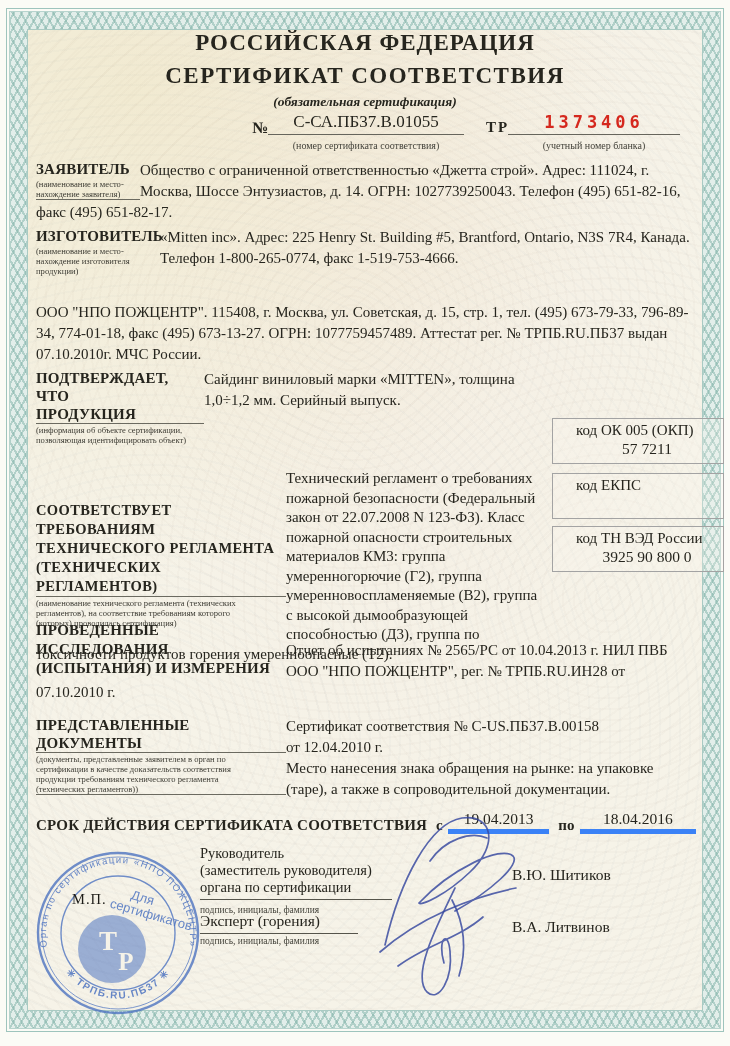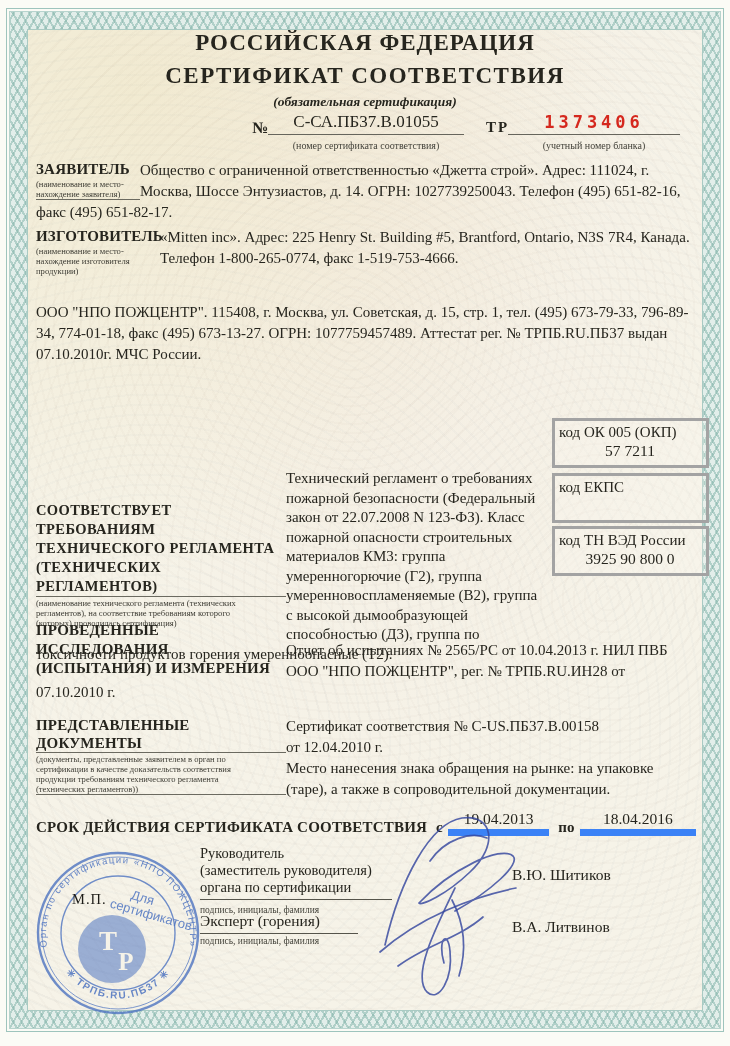--- a/index.html
+++ b/index.html
@@ -59,32 +59,32 @@
   .sec-confirms .lblcol{width:168px;}
   .sec-complies{width:508px;line-height:19.5px;}
   .sec-complies .lblcol{width:250px;margin-top:32px;}
   .sec-complies .lbl{font-size:14.5px;line-height:19px;letter-spacing:.4px;}
   .sec-tests .lblcol{width:250px;}
   .sec-tests .lbl{line-height:19px;}
   .sec-docs .lblcol{width:250px;}
 
   
   .codes{left:552px;top:418px;width:156px;}
-  .code-box{position:absolute;left:0;width:142px;border:3px solid #a3a3a3;padding:3px 5px 5px 4px;background:rgba(250,248,238,.25);}
+  .code-box{position:absolute;left:0;width:142px;border:1px solid #a3a3a3;padding:3px 5px 5px 23px;background:rgba(250,248,238,.25);}
   .code-box .cl{font-size:15px;}
   .code-box .cv{font-size:15.5px;text-align:center;padding-top:1px;min-height:18px;}
   .cb1{top:0;}
   .cb2{top:55px;min-height:28px;}
   .cb3{top:108px;}
 
   
   .validity{left:36px;top:810px;width:660px;display:flex;align-items:flex-end;font-size:15px;}
   .validity .vl{font-weight:bold;letter-spacing:.2px;white-space:nowrap;}
   .vfrom,.vto{font-weight:bold;margin:0 0 0 9px;}
-  .datecell{border-bottom:7px solid #3b82f6;text-align:center;font-size:15.5px;padding:0 2px 1px;}
+  .datecell{border-bottom:5px solid #3b82f6;text-align:center;font-size:15.5px;padding:0 2px 1px;}
   .dc1{width:118px;margin-left:5px;}
   .dc2{width:136px;margin-left:5px;}
 
   
   .role{left:200px;top:845px;width:192px;font-size:14.5px;line-height:17px;}
   .rule{border-bottom:1px solid #55544b;margin-top:3px;}
   .scap{font-size:9.5px;color:#44433b;margin-top:2px;}
   .expert{left:200px;top:912px;width:192px;font-size:15.5px;}
   .expert .rule{width:158px;}
   .name1{left:512px;top:866px;font-size:15.5px;}
@@ -138,20 +138,29 @@
 нахождение изготовителя
 продукции)</div>
       </div>
       <div class="value pre">«Mitten inc». Адрес: 225 Henry St. Building #5, Brantford, Ontario, N3S 7R4, Канада. Телефон 1-800-265-0774, факс 1-519-753-4666.</div>
     </div>
 
     <div class="abs sec sec-org" style="top:302px;">
       <div class="value pre">ООО "НПО ПОЖЦЕНТР". 115408, г. Москва, ул. Советская, д. 15, стр. 1, тел. (495) 673-79-33, 796-89-34, 774-01-18, факс (495) 673-13-27. ОГРН: 1077759457489. Аттестат рег. № ТРПБ.RU.ПБ37 выдан 07.10.2010г. МЧС России.</div>
     </div>
 
+    <div class="abs sec sec-confirms" style="top:369px;">
+      <div class="lblcol">
+        <div class="lbl pre uline">ПОДТВЕРЖДАЕТ, ЧТО
+ПРОДУКЦИЯ</div>
+        <div class="sub pre">(информация об объекте сертификации,
+позволяющая идентифицировать объект)</div>
+      </div>
+      <div class="value pre">Сайдинг виниловый марки «MITTEN», толщина 1,0÷1,2 мм. Серийный выпуск.</div>
+    </div>
 
     <div class="abs codes">
       <div class="code-box cb1">
         <div class="cl">код ОК 005 (ОКП)</div>
         <div class="cv">57 7211</div>
       </div>
       <div class="code-box cb2">
         <div class="cl">код ЕКПС</div>
         <div class="cv"></div>
       </div>

